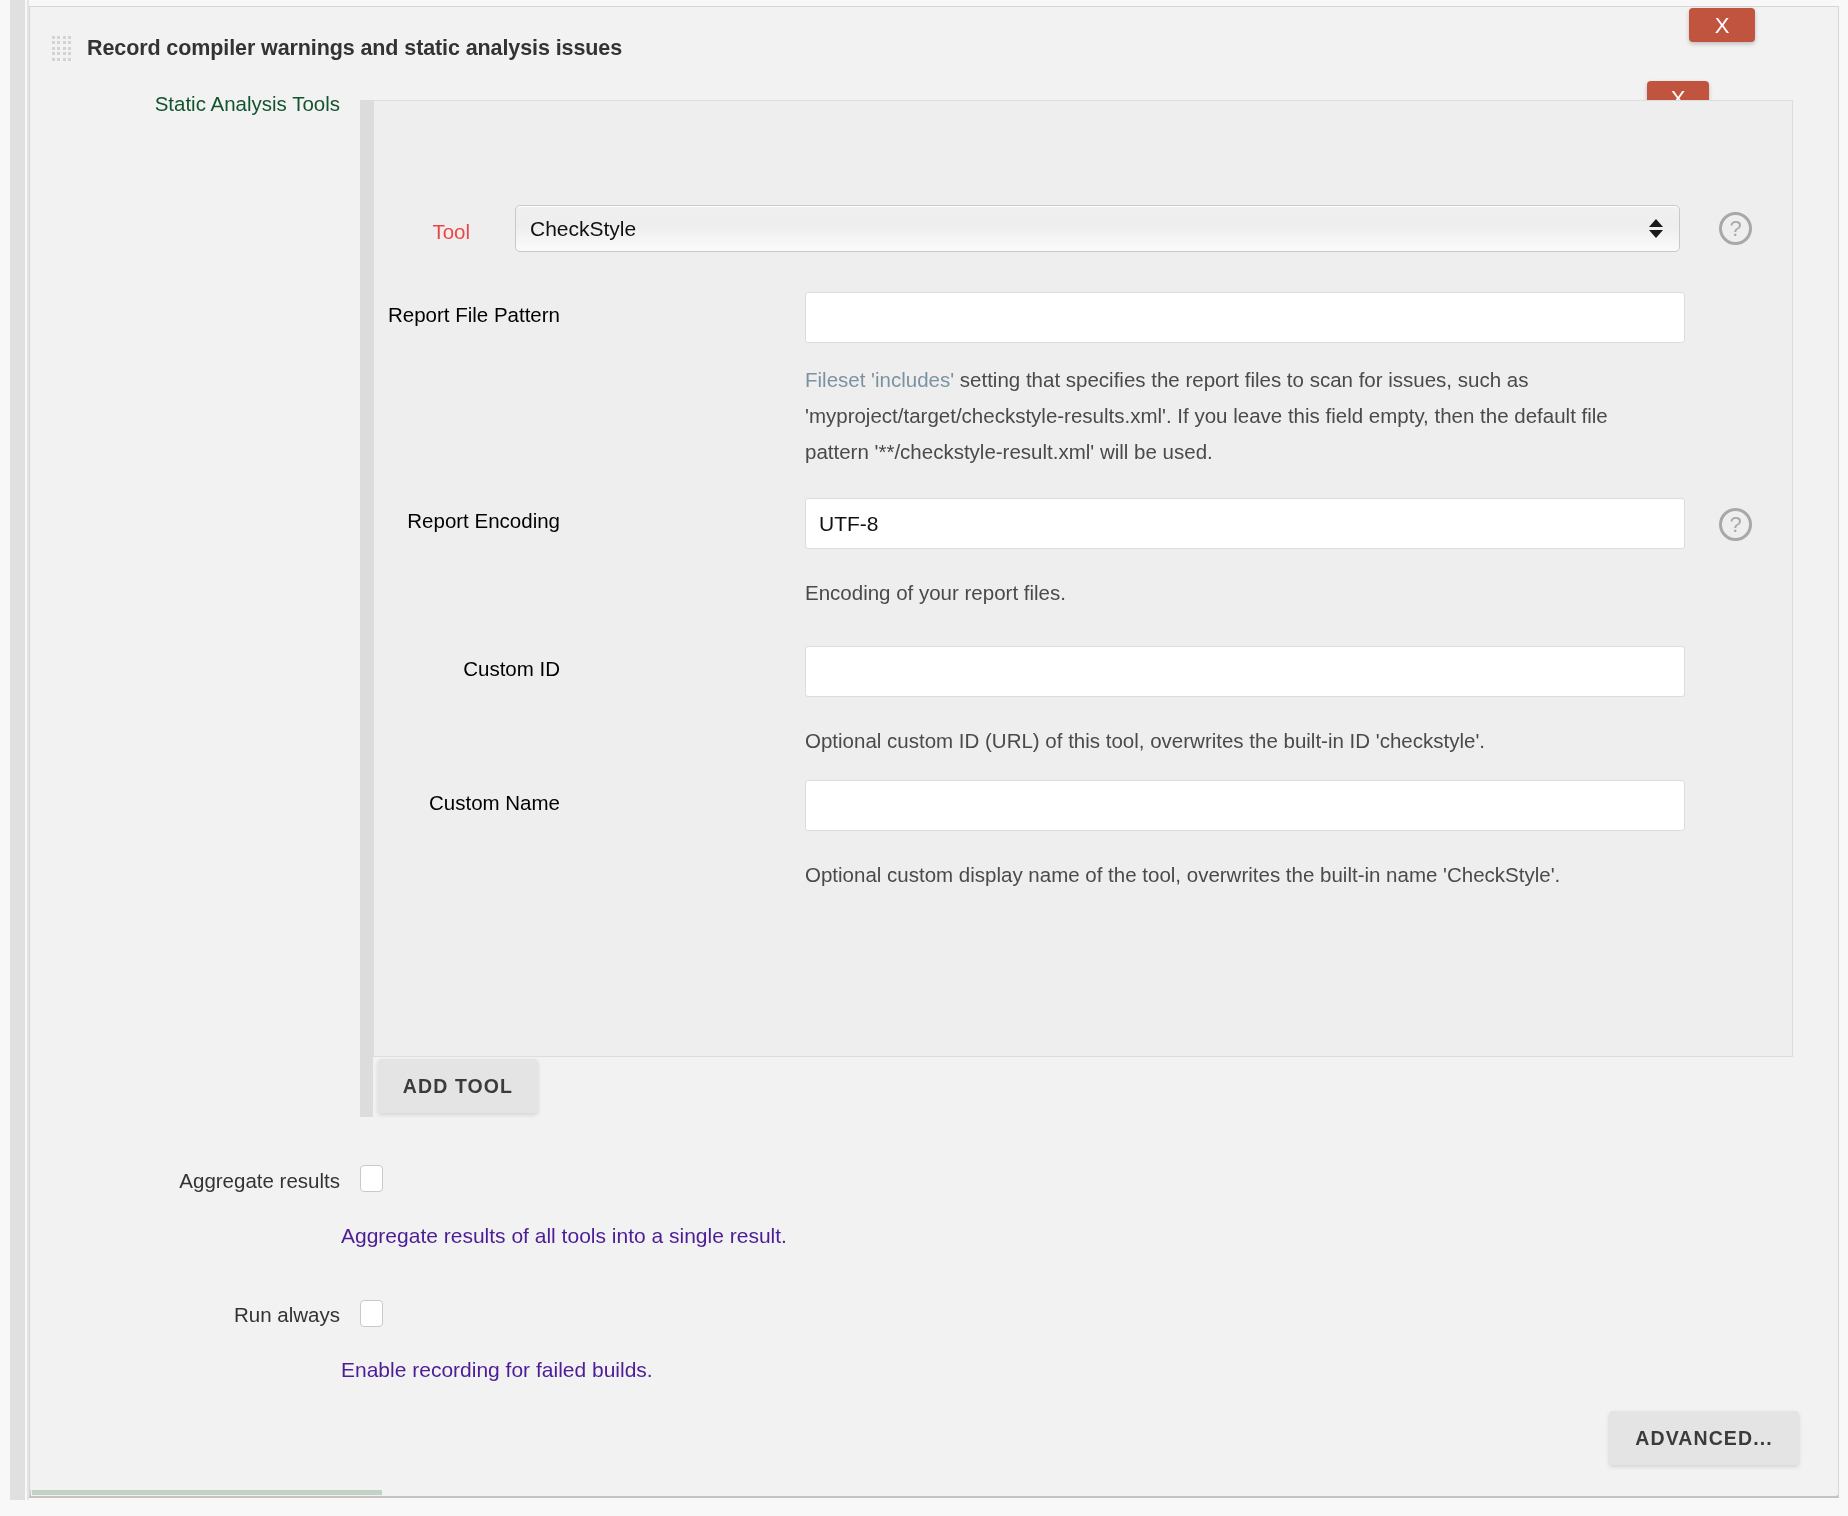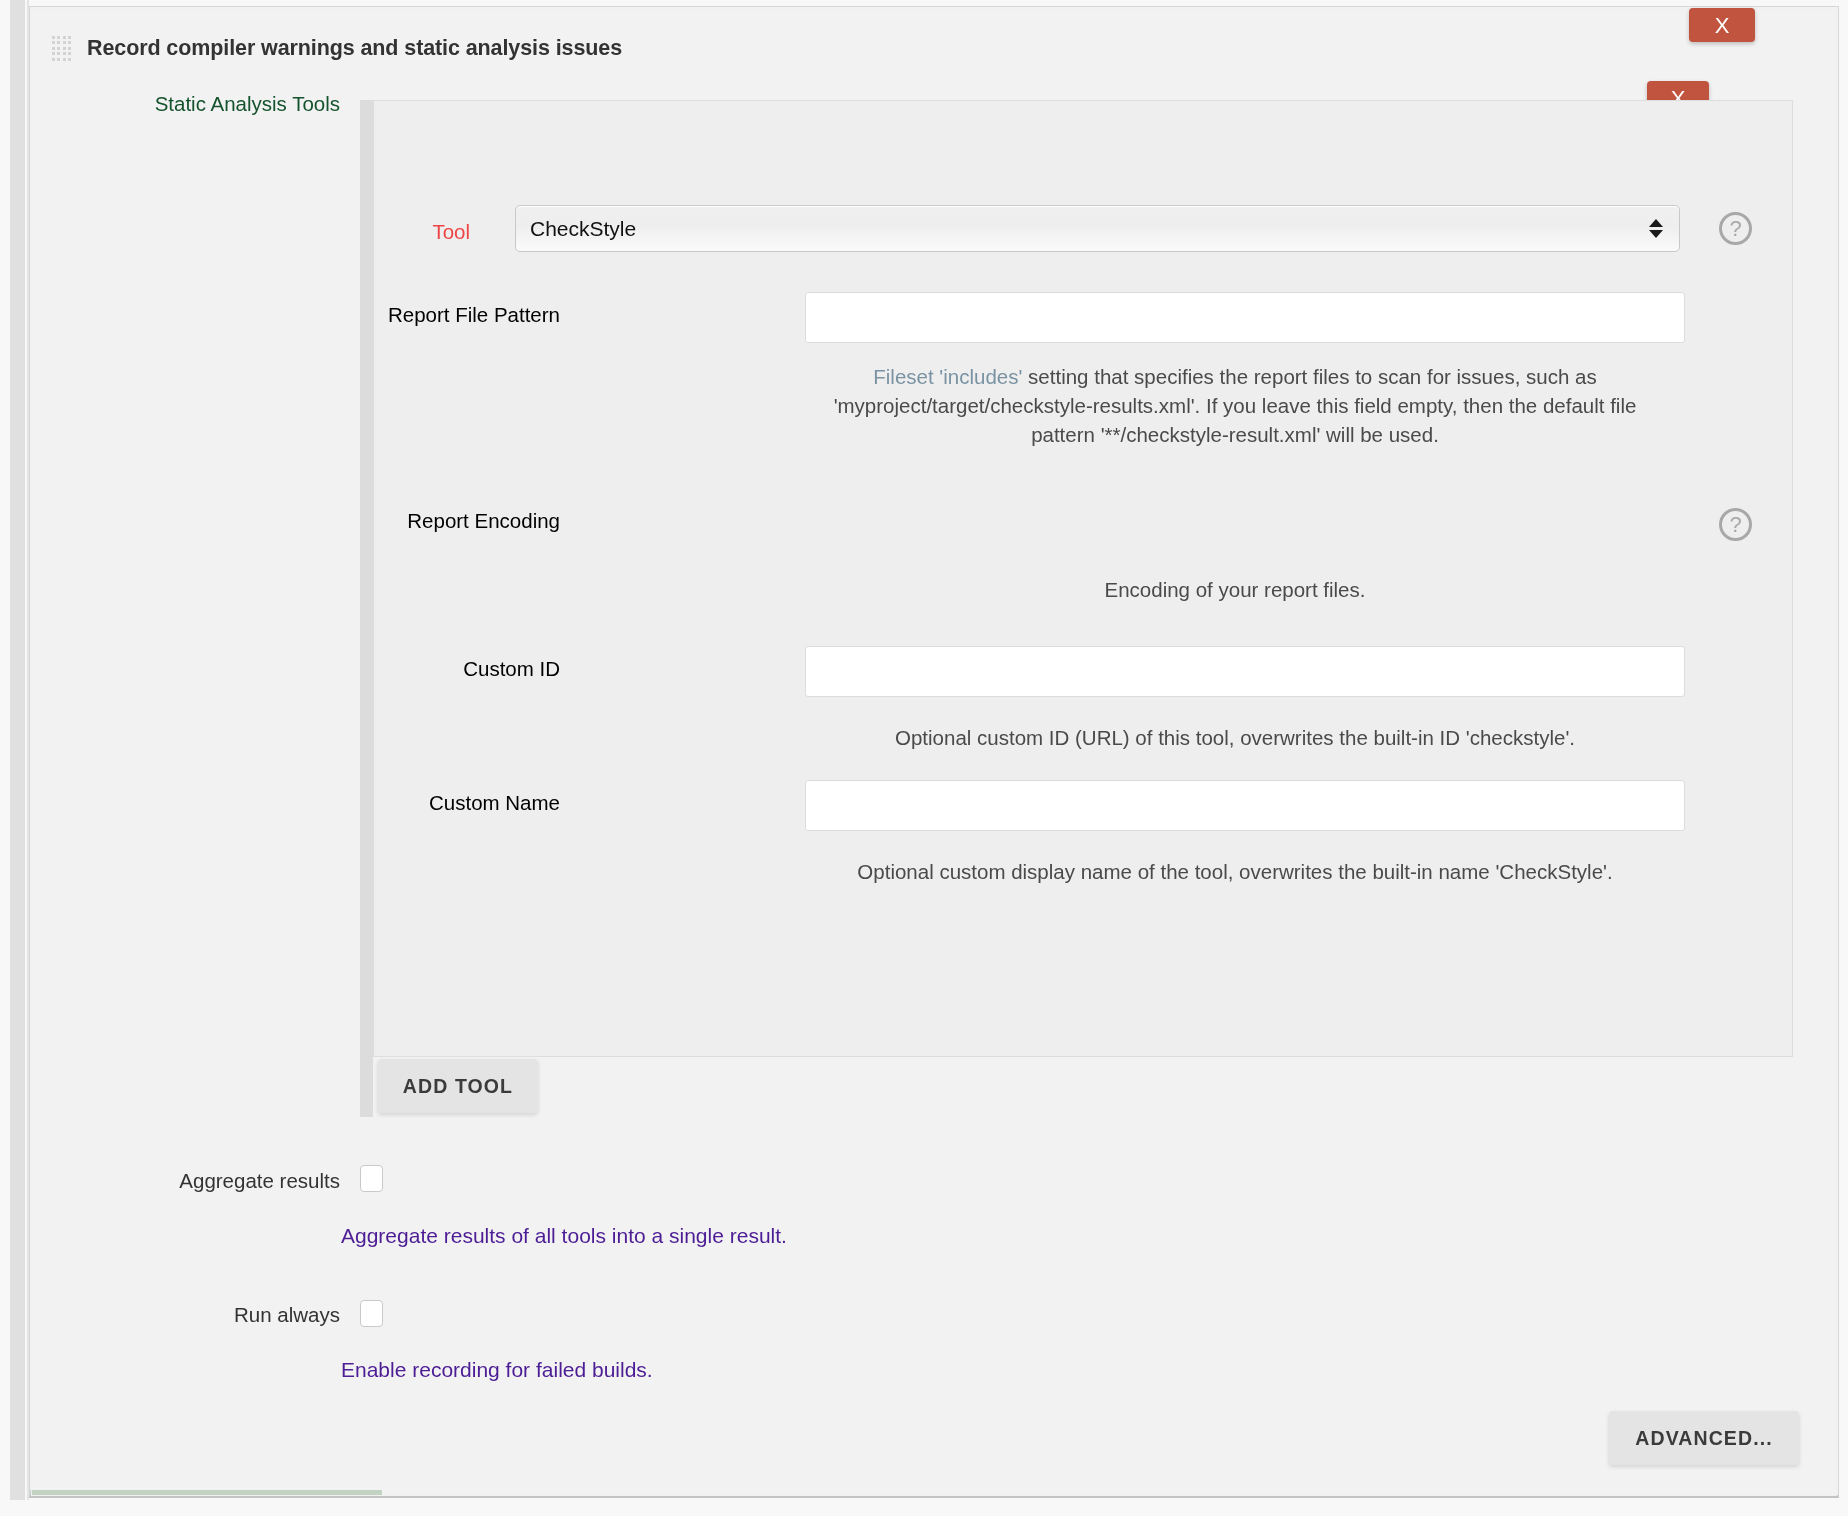--- a/index.html
+++ b/index.html
@@ -210,23 +210,22 @@
     font-size: 21px;
     color: #111111;
     padding: 0 13px;
     outline: none;
   }
   .f-desc {
     position: absolute;
     left: 805px;
     width: 860px;
     font-size: 20.5px;
-    line-height: 29px;
+    line-height: 36px;
     color: #4a4a4a;
-    text-align: center;
   }
   .f-desc .link { color: #7a93a3; }
 
   
   .lbl-rfp   { left: 140px; top: 303px; }
   .inp-rfp   { top: 292px; }
   .desc-rfp  { top: 362px; }
 
   
   .lbl-renc  { left: 140px; top: 509px; }
@@ -359,20 +358,21 @@
   </div>
   <div class="help-icon help-1">?</div>
 
   <div class="f-label lbl-rfp">Report File Pattern</div>
   <input class="f-input inp-rfp" type="text" value="" style="">
   <div class="f-desc desc-rfp">
     <span class="link">Fileset 'includes'</span><span> setting that specifies the report files to scan for issues, such as 'myproject/target/checkstyle-results.xml'. If you leave this field empty, then the default file pattern '**/checkstyle-result.xml' will be used.</span>
   </div>
 
   <div class="f-label lbl-renc">Report Encoding</div>
+  <input class="f-input inp-renc" type="text" value="UTF-8" style="">
   <div class="f-desc desc-renc">Encoding of your report files.</div>
   <div class="help-icon help-2">?</div>
 
   <div class="f-label lbl-cid">Custom ID</div>
   <input class="f-input inp-cid" type="text" value="" style="">
   <div class="f-desc desc-cid">Optional custom ID (URL) of this tool, overwrites the built-in ID 'checkstyle'.</div>
 
   <div class="f-label lbl-cn">Custom Name</div>
   <input class="f-input inp-cn" type="text" value="" style="">
   <div class="f-desc desc-cn">Optional custom display name of the tool, overwrites the built-in name 'CheckStyle'.</div>

